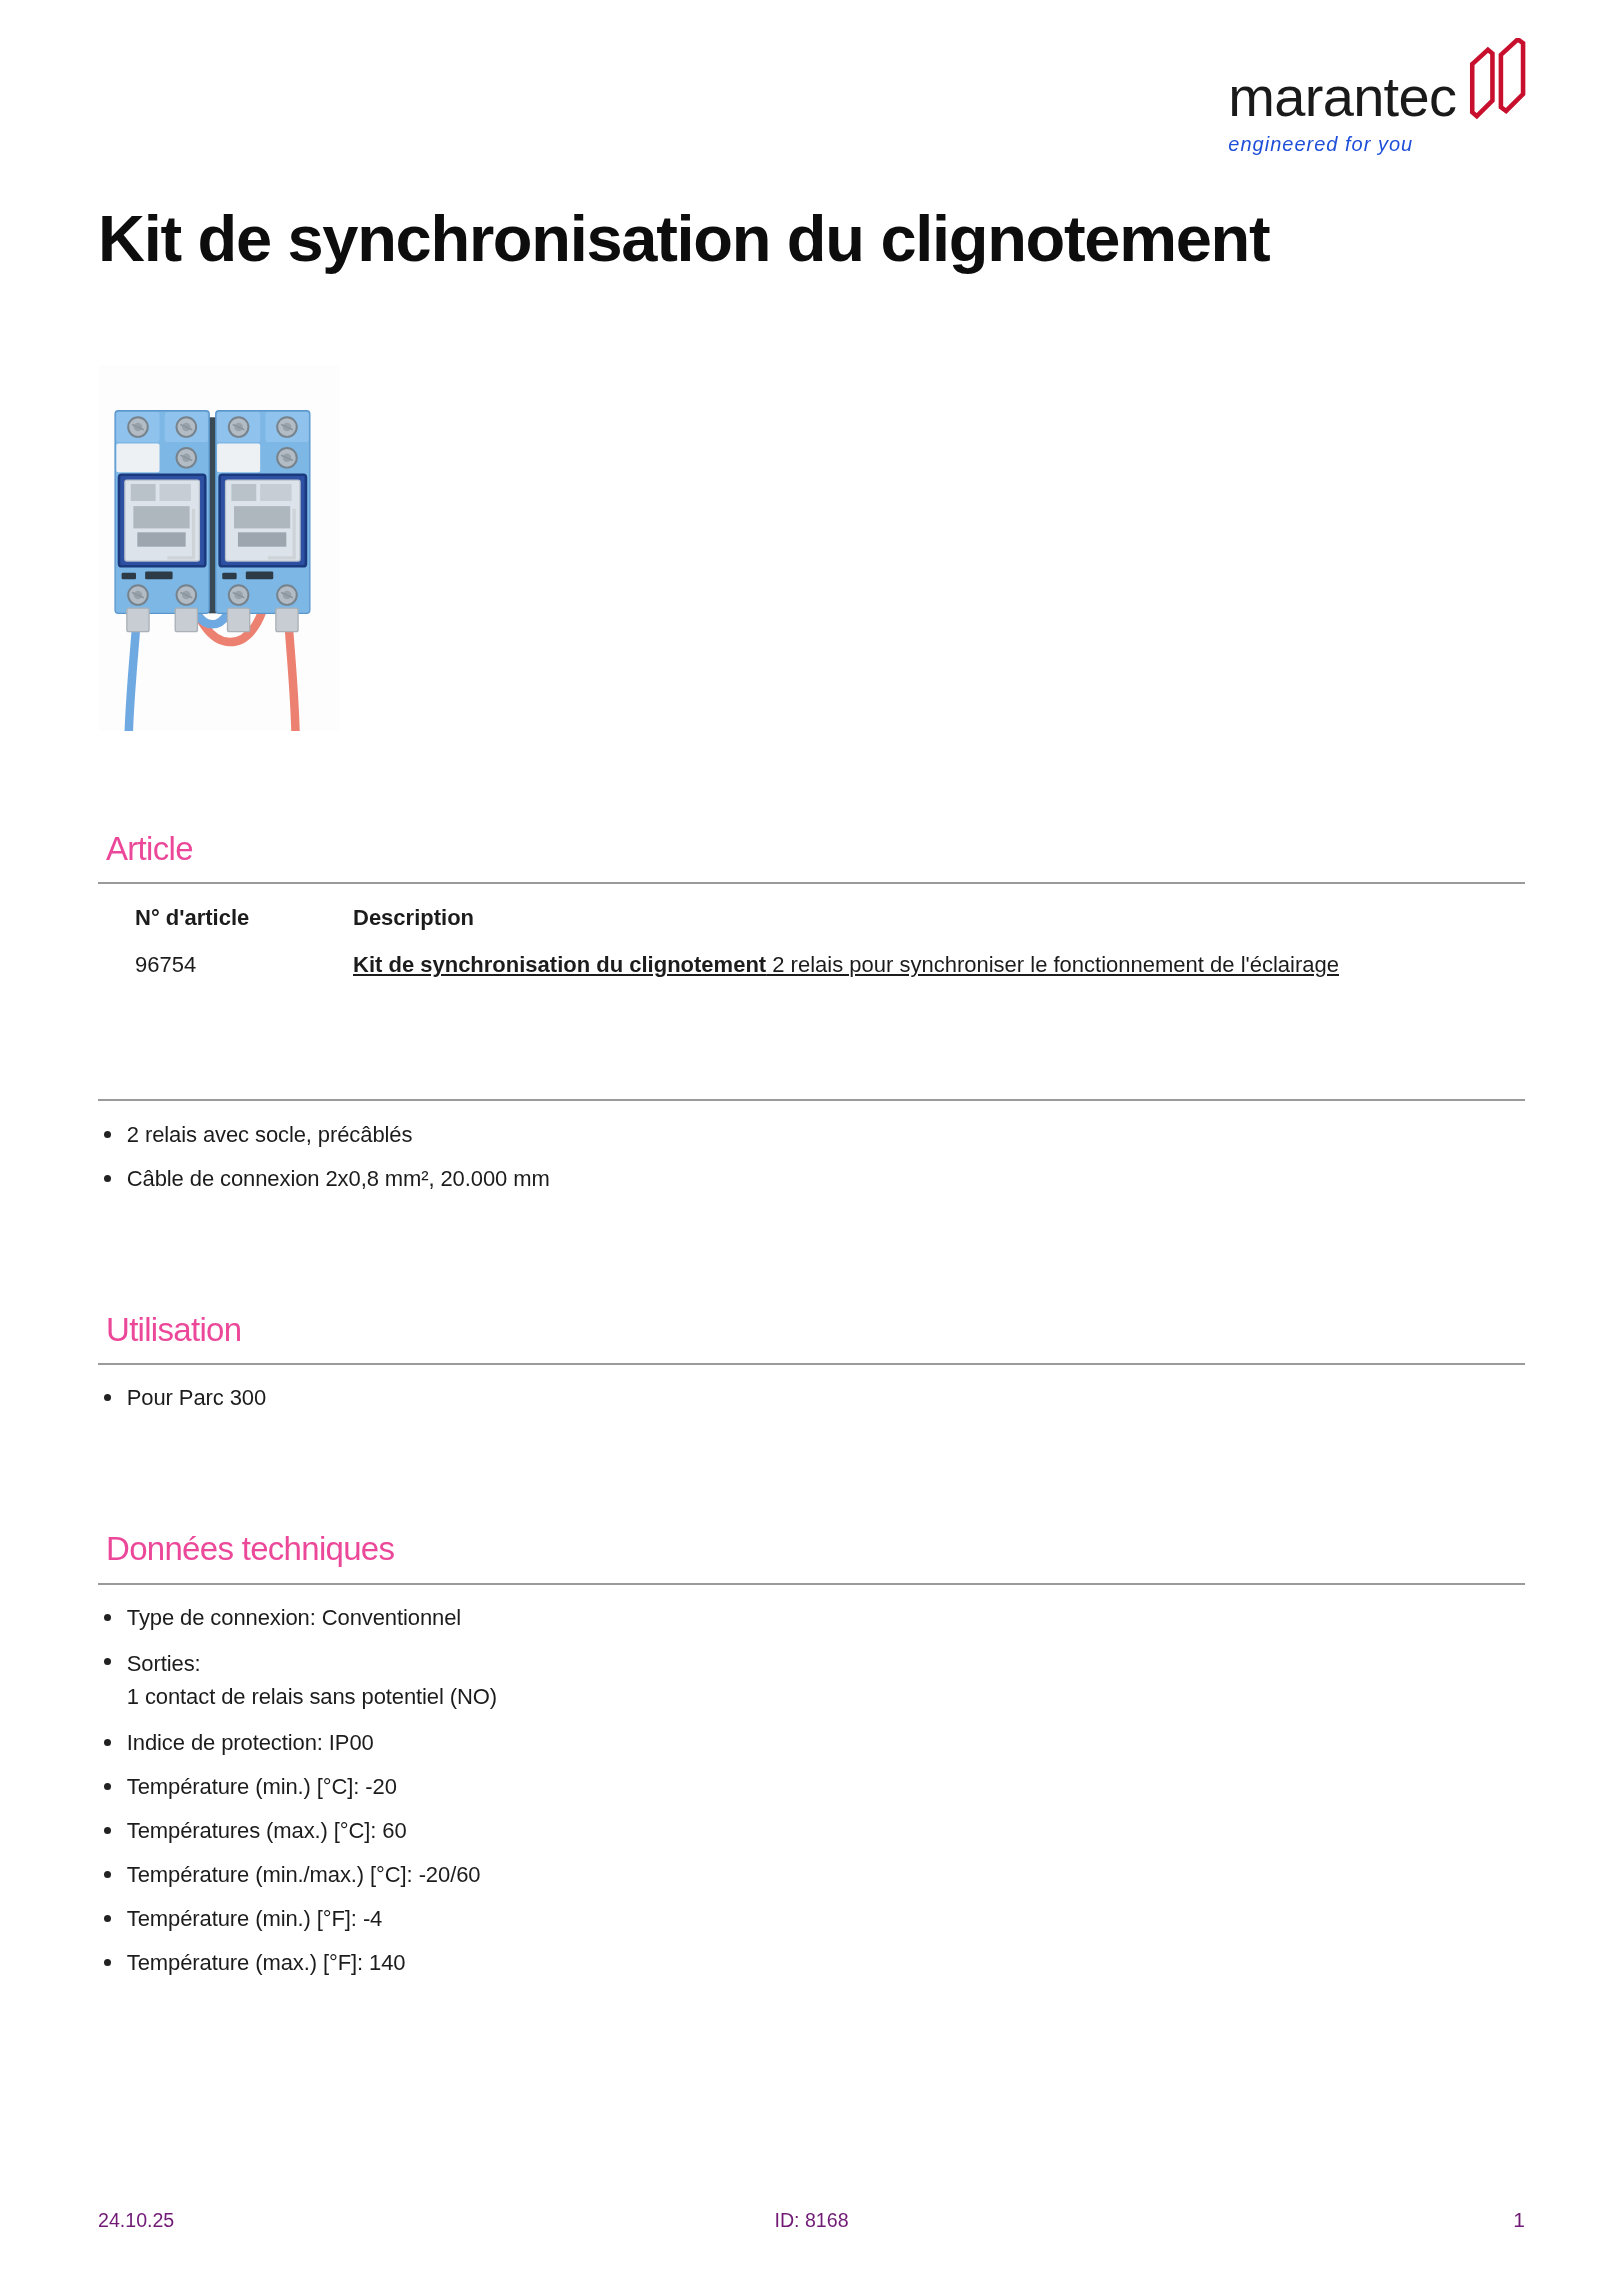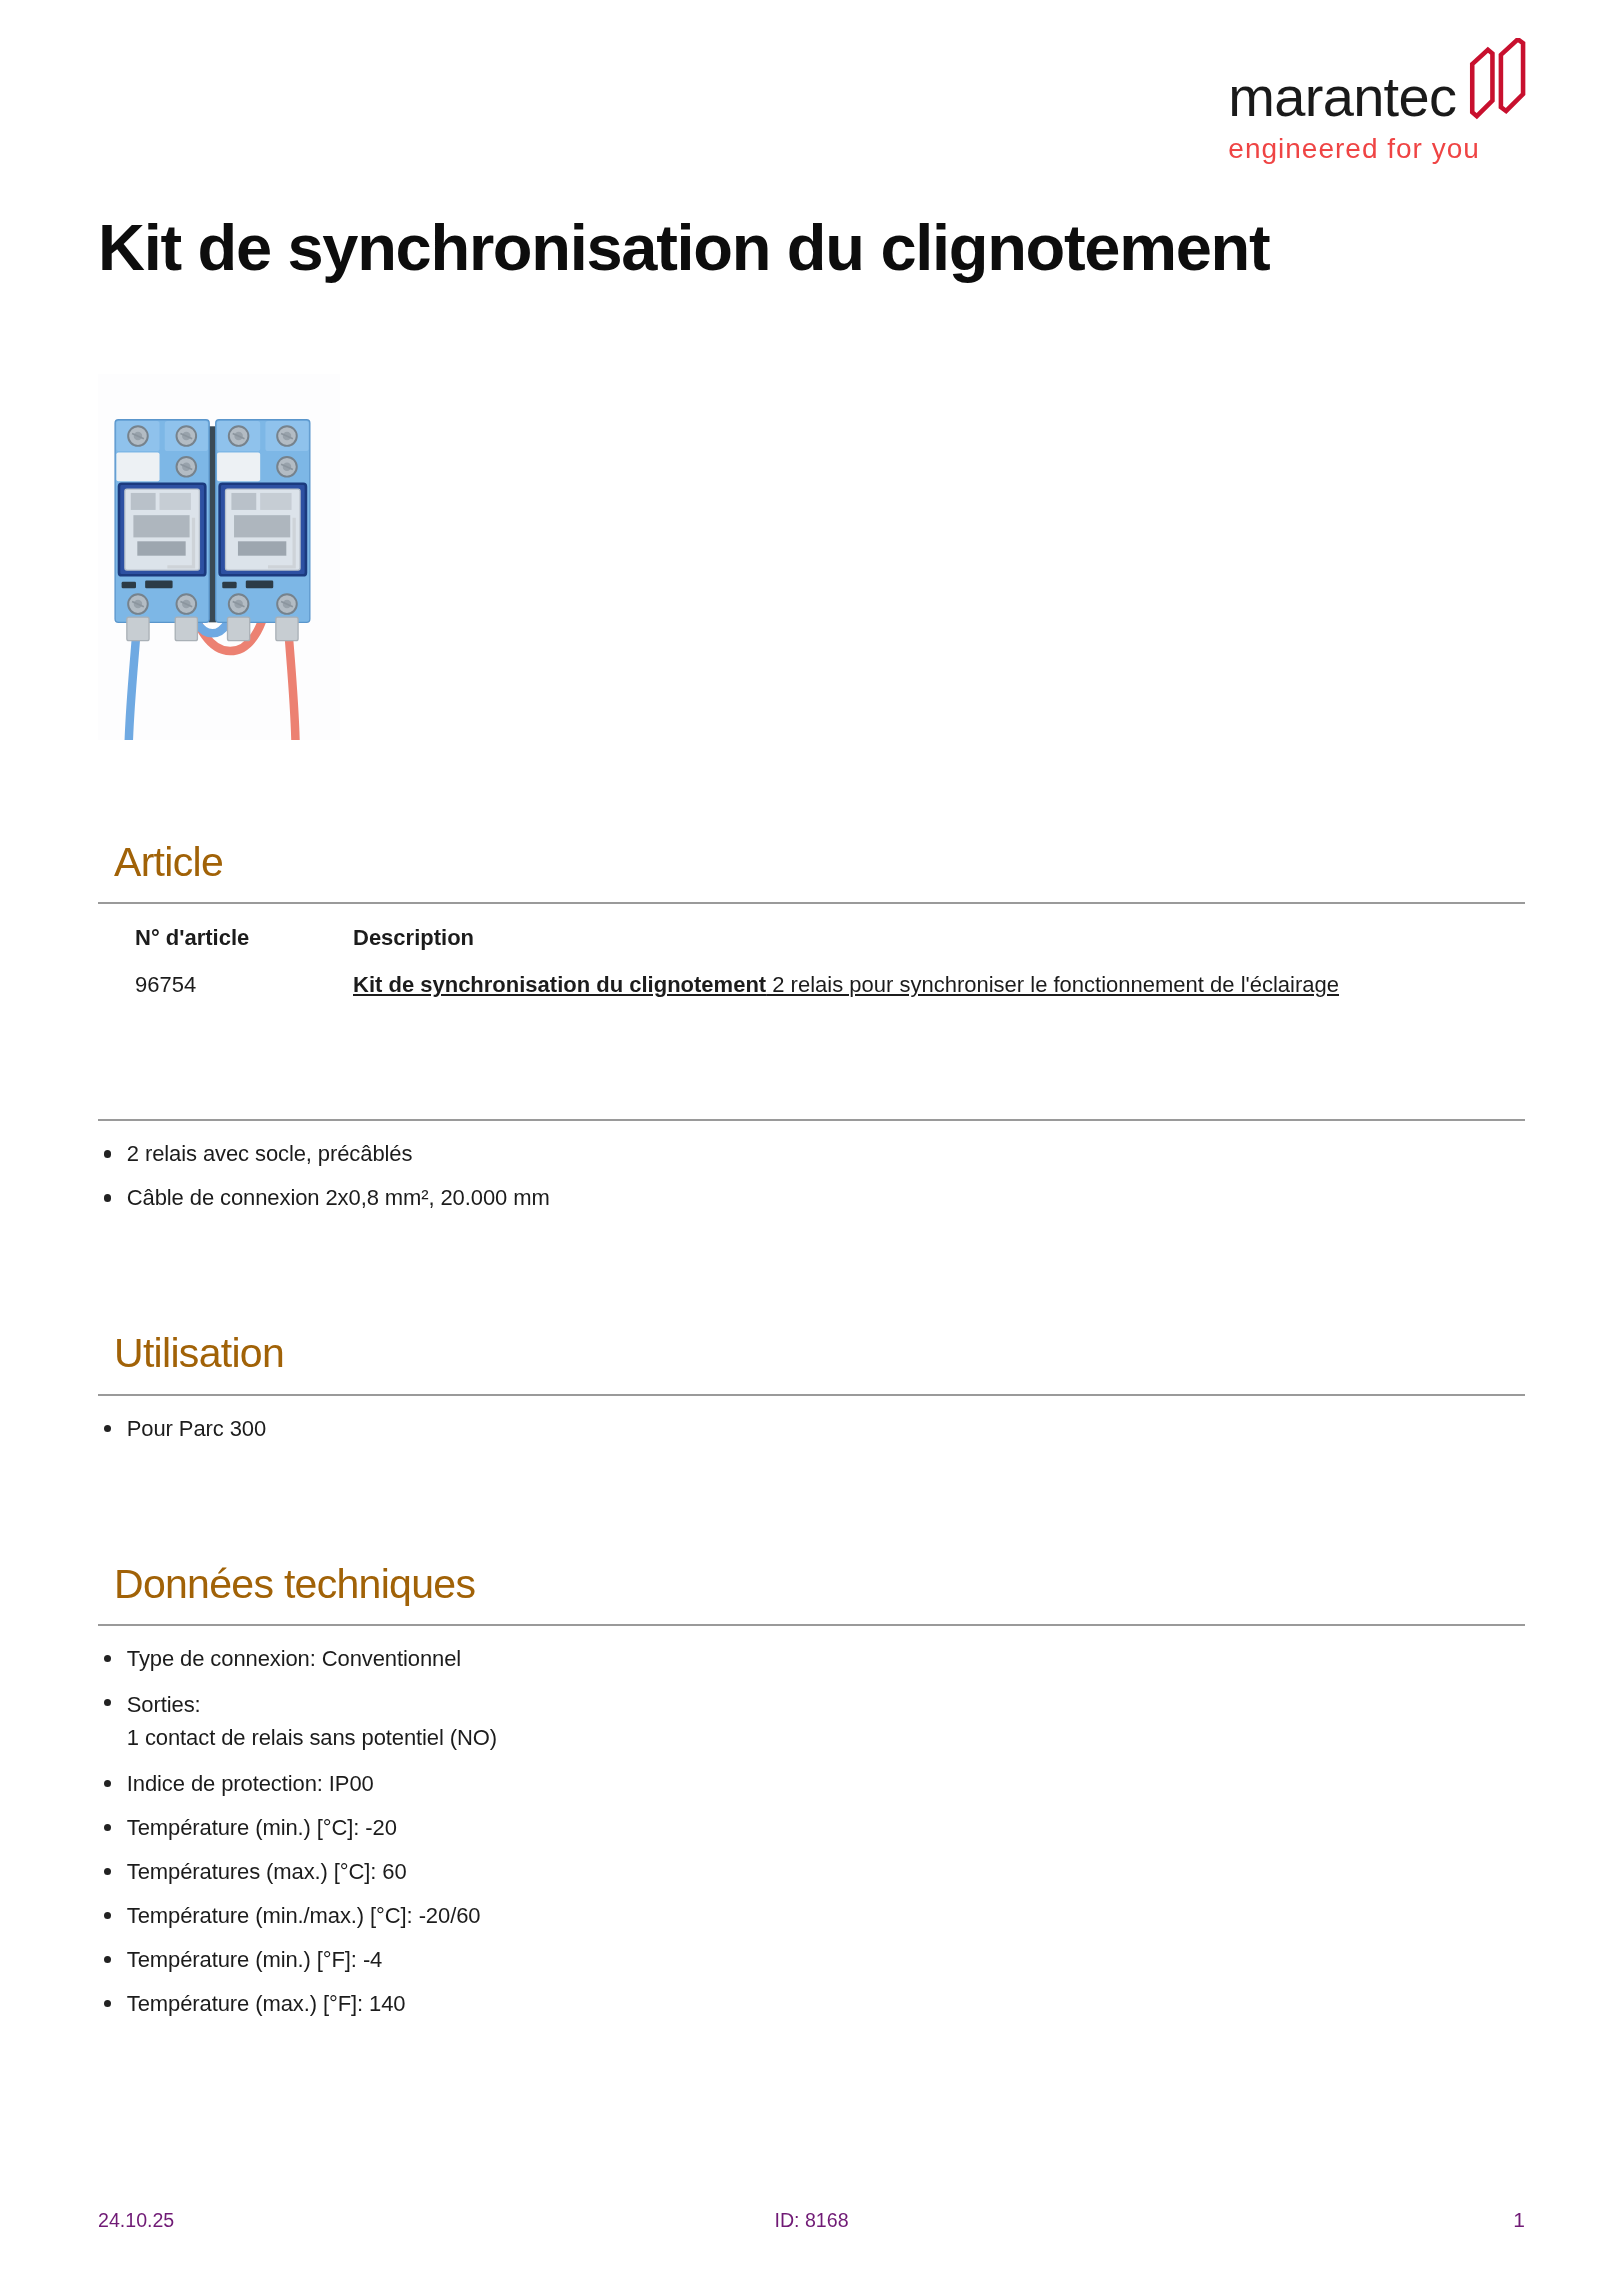--- a/index.html
+++ b/index.html
@@ -14,36 +14,36 @@
   .content{padding:0 98px;}
 
   
   .topbar{display:flex;justify-content:flex-end;padding:38px 97px 0 50px;}
   .logo{display:inline-flex;flex-direction:column;}
   .logo-row{display:flex;align-items:flex-end;}
   .brand{
     font-size:56px;line-height:1;font-weight:400;letter-spacing:-0.7px;color:#1a1a1a;
   }
   .logo-glyph{margin-left:11.8px;margin-bottom:1.3px;}
-  .tagline{font-size:28px;letter-spacing:1px;color:#ef4444;margin-top:7.9px;}
+  .tagline{font-size:20px;letter-spacing:1px;color:#1d4ed8;margin-top:7.9px;font-style:italic;}
 
   
   .title{
     margin:47px 98px 0 98px;
     font-size:65px;font-weight:700;letter-spacing:-1.3px;line-height:1.1;color:#0d0d0d;
   }
 
   
   .product-figure{margin:90px 0 0 98px;width:242px;height:366px;}
 
   
   .section{margin-top:118px;}
   .section.first{margin-top:99px;}
   .sec-head{
-    margin:16px;font-size:41px;font-weight:400;letter-spacing:-0.7px;line-height:1.15;color:#a16207;
+    margin:8px;font-size:33px;font-weight:400;letter-spacing:-0.7px;line-height:1.15;color:#ec4899;
   }
   hr.rule{border:none;border-top:2px solid #9a9a9a;margin:14.4px 0 0 0;}
 
   
   .article-table{margin-top:21px;font-size:22px;margin-left:37px;}
   .thead,.trow{display:grid;grid-template-columns:218px 1fr;}
   .thead{font-weight:700;}
   .trow{margin-top:18.3px;align-items:center;}
   .desc-line{line-height:32px;text-decoration:underline;}
   .desc-line strong{font-weight:700;}

